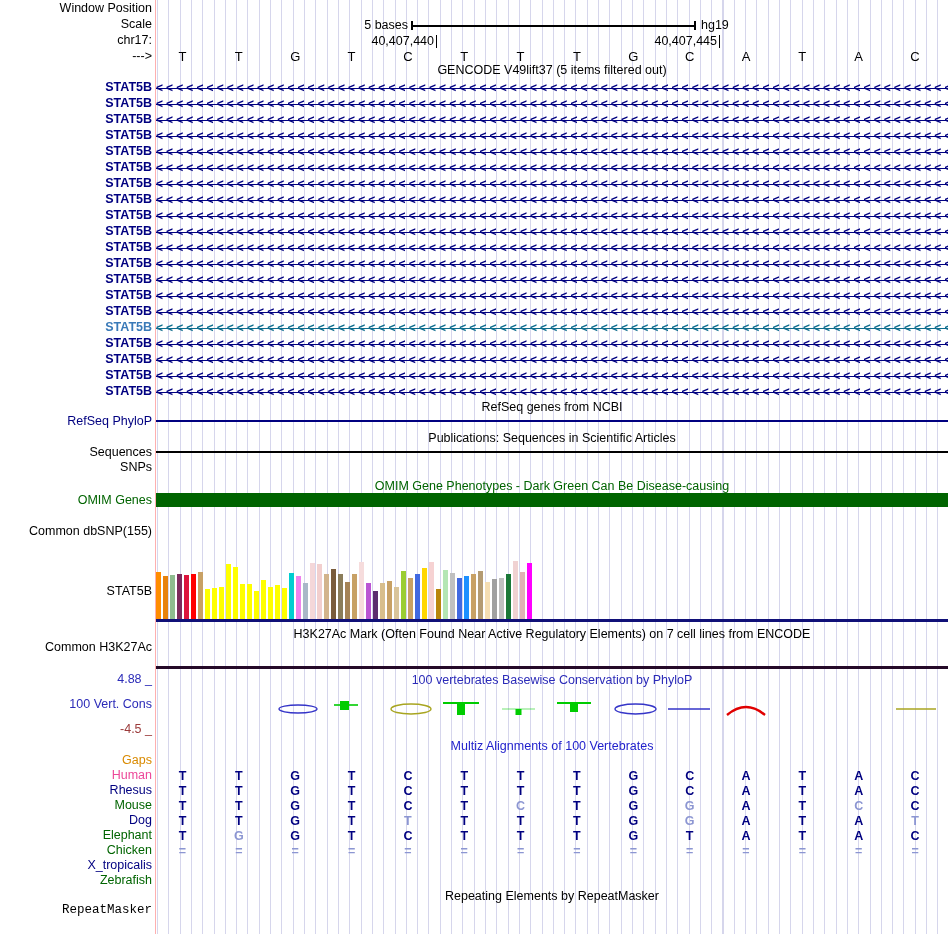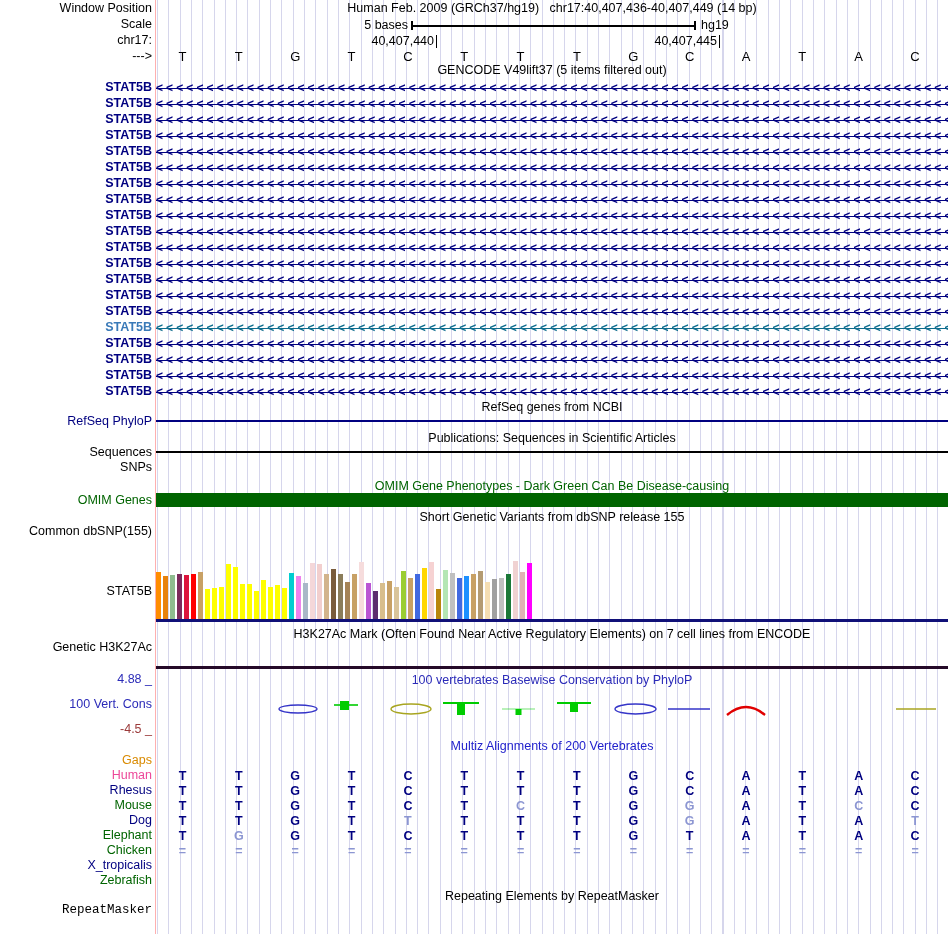--- a/index.html
+++ b/index.html
@@ -29,23 +29,20 @@
   .ruler-tick{position:absolute;width:1.5px;background:#000;}
 </style>
 </head>
 <body>
 
 <div id="browser">
   <div id="grid"></div>
   <div id="edge-line"></div>
 
   <div class="lbl" style="top:2px;">Window Position</div>
-  <div class="title" style="top:2px;">
-    <span>Human Feb. 2009 (GRCh37/hg19)</span>&nbsp;&nbsp;&nbsp;<span>chr17:40,407,436-40,407,449 (14 bp)</span>
-  </div>
 
   <div class="lbl" style="top:18px;">Scale</div>
   <div style="position:absolute;right:542px;top:18px;font-size:12.5px;white-space:nowrap;">5 bases</div>
   <div class="ruler-line" style="left:411px;top:25px;width:284px;"></div>
   <div class="ruler-tick" style="left:411px;top:21px;height:9px;"></div>
   <div class="ruler-tick" style="left:694px;top:21px;height:9px;"></div>
   <div style="position:absolute;left:701px;top:18px;font-size:12.5px;">hg19</div>
 
   <div class="lbl" style="top:34px;">chr17:</div>
   <div style="position:absolute;right:516px;top:34px;font-size:12.5px;">40,407,440</div>
@@ -142,21 +139,20 @@
   <div class="title" style="top:432px;">Publications: Sequences in Scientific Articles</div>
   <div class="lbl" style="top:446px;">Sequences</div>
   <div class="hline" style="top:451px;height:2px;background:#000;"></div>
 
   <div class="lbl" style="top:461px;">SNPs</div>
 
   <div class="title" style="top:480px;color:#006400;">OMIM Gene Phenotypes - Dark Green Can Be Disease-causing</div>
   <div class="lbl" style="top:494px;color:#006400;">OMIM Genes</div>
   <div class="hline" style="top:493px;height:14px;background:#006400;"></div>
 
-  <div class="title" style="top:511px;">Short Genetic Variants from dbSNP release 155</div>
   <div class="lbl" style="top:525px;">Common dbSNP(155)</div>
 
   <div class="lbl" style="top:585px;">STAT5B</div>
   <div id="gtex-bars">
       <div class="gtex-bar" style="left: 156px; top: 572px; height: 47px; background: rgb(255, 140, 0);"></div>
       <div class="gtex-bar" style="left: 163px; top: 576px; height: 43px; background: rgb(232, 130, 12);"></div>
       <div class="gtex-bar" style="left: 170px; top: 575px; height: 44px; background: rgb(143, 188, 143);"></div>
       <div class="gtex-bar" style="left: 177px; top: 574px; height: 45px; background: rgb(124, 42, 91);"></div>
       <div class="gtex-bar" style="left: 184px; top: 575px; height: 44px; background: rgb(220, 20, 60);"></div>
       <div class="gtex-bar" style="left: 191px; top: 574px; height: 45px; background: rgb(255, 0, 0);"></div>
@@ -205,21 +201,21 @@
       <div class="gtex-bar" style="left: 492px; top: 579px; height: 40px; background: rgb(160, 160, 160);"></div>
       <div class="gtex-bar" style="left: 499px; top: 578px; height: 41px; background: rgb(192, 192, 192);"></div>
       <div class="gtex-bar" style="left: 506px; top: 574px; height: 45px; background: rgb(27, 120, 55);"></div>
       <div class="gtex-bar" style="left: 513px; top: 561px; height: 58px; background: rgb(240, 210, 210);"></div>
       <div class="gtex-bar" style="left: 520px; top: 572px; height: 47px; background: rgb(224, 180, 180);"></div>
       <div class="gtex-bar" style="left: 527px; top: 563px; height: 56px; background: rgb(255, 0, 255);"></div>
     </div>
   <div class="hline" style="top:619px;height:3px;background:#101078;"></div>
 
   <div class="title" style="top:628px;">H3K27Ac Mark (Often Found Near Active Regulatory Elements) on 7 cell lines from ENCODE</div>
-  <div class="lbl" style="top:641px;">Genetic H3K27Ac</div>
+  <div class="lbl" style="top:641px;">Common H3K27Ac</div>
   <div class="hline" style="top:666px;height:3px;background:#250A28;"></div>
 
   <div class="lbl" style="top:673px;color:#2B2BB8;">4.88 _</div>
   <div class="title" style="top:674px;color:#2B2BB8;">100 vertebrates Basewise Conservation by PhyloP</div>
   <div class="lbl" style="top:698px;color:#2B2BB8;">100 Vert. Cons</div>
   <div class="lbl" style="top:723px;color:#9B3A3A;">-4.5 _</div>
   <div id="phylop-shapes">
       <svg width="40" height="28" class="shape-svg" style="left: 278px; top: 696px;">
         <ellipse cx="20" cy="13" rx="19" ry="4" fill="none" stroke="#3535C8" stroke-width="1.4"></ellipse>
       </svg>
@@ -249,21 +245,21 @@
         <line x1="0" y1="13" x2="42" y2="13" stroke="#3535C8" stroke-width="1.6"></line>
       </svg>
       <svg width="40" height="28" class="shape-svg" style="left: 726px; top: 696px;">
         <path d="M1,19 Q 20,3 39,19" fill="none" stroke="#E00000" stroke-width="2.4"></path>
       </svg>
       <svg width="40" height="28" class="shape-svg" style="left: 896px; top: 696px;">
         <line x1="0" y1="13" x2="40" y2="13" stroke="#A8A520" stroke-width="1.6"></line>
       </svg>
     </div>
 
-  <div class="title" style="top:740px;color:#2222CC;">Multiz Alignments of 200 Vertebrates</div>
+  <div class="title" style="top:740px;color:#2222CC;">Multiz Alignments of 100 Vertebrates</div>
   <div class="lbl" style="top:754px;color:#D98A00;">Gaps</div>
   <div id="multiz-rows">
       <div class="lbl" style="top: 769px; color: #ec4899;">Human</div>
       <span class="aln-letter" style="left: 182.5px; top: 769px; color: rgb(0, 0, 128);">T</span>
       <span class="aln-letter" style="left: 238.85px; top: 769px; color: rgb(0, 0, 128);">T</span>
       <span class="aln-letter" style="left: 295.2px; top: 769px; color: rgb(0, 0, 128);">G</span>
       <span class="aln-letter" style="left: 351.55px; top: 769px; color: rgb(0, 0, 128);">T</span>
       <span class="aln-letter" style="left: 407.9px; top: 769px; color: rgb(0, 0, 128);">C</span>
       <span class="aln-letter" style="left: 464.25px; top: 769px; color: rgb(0, 0, 128);">T</span>
       <span class="aln-letter" style="left: 520.6px; top: 769px; color: rgb(0, 0, 128);">T</span>

